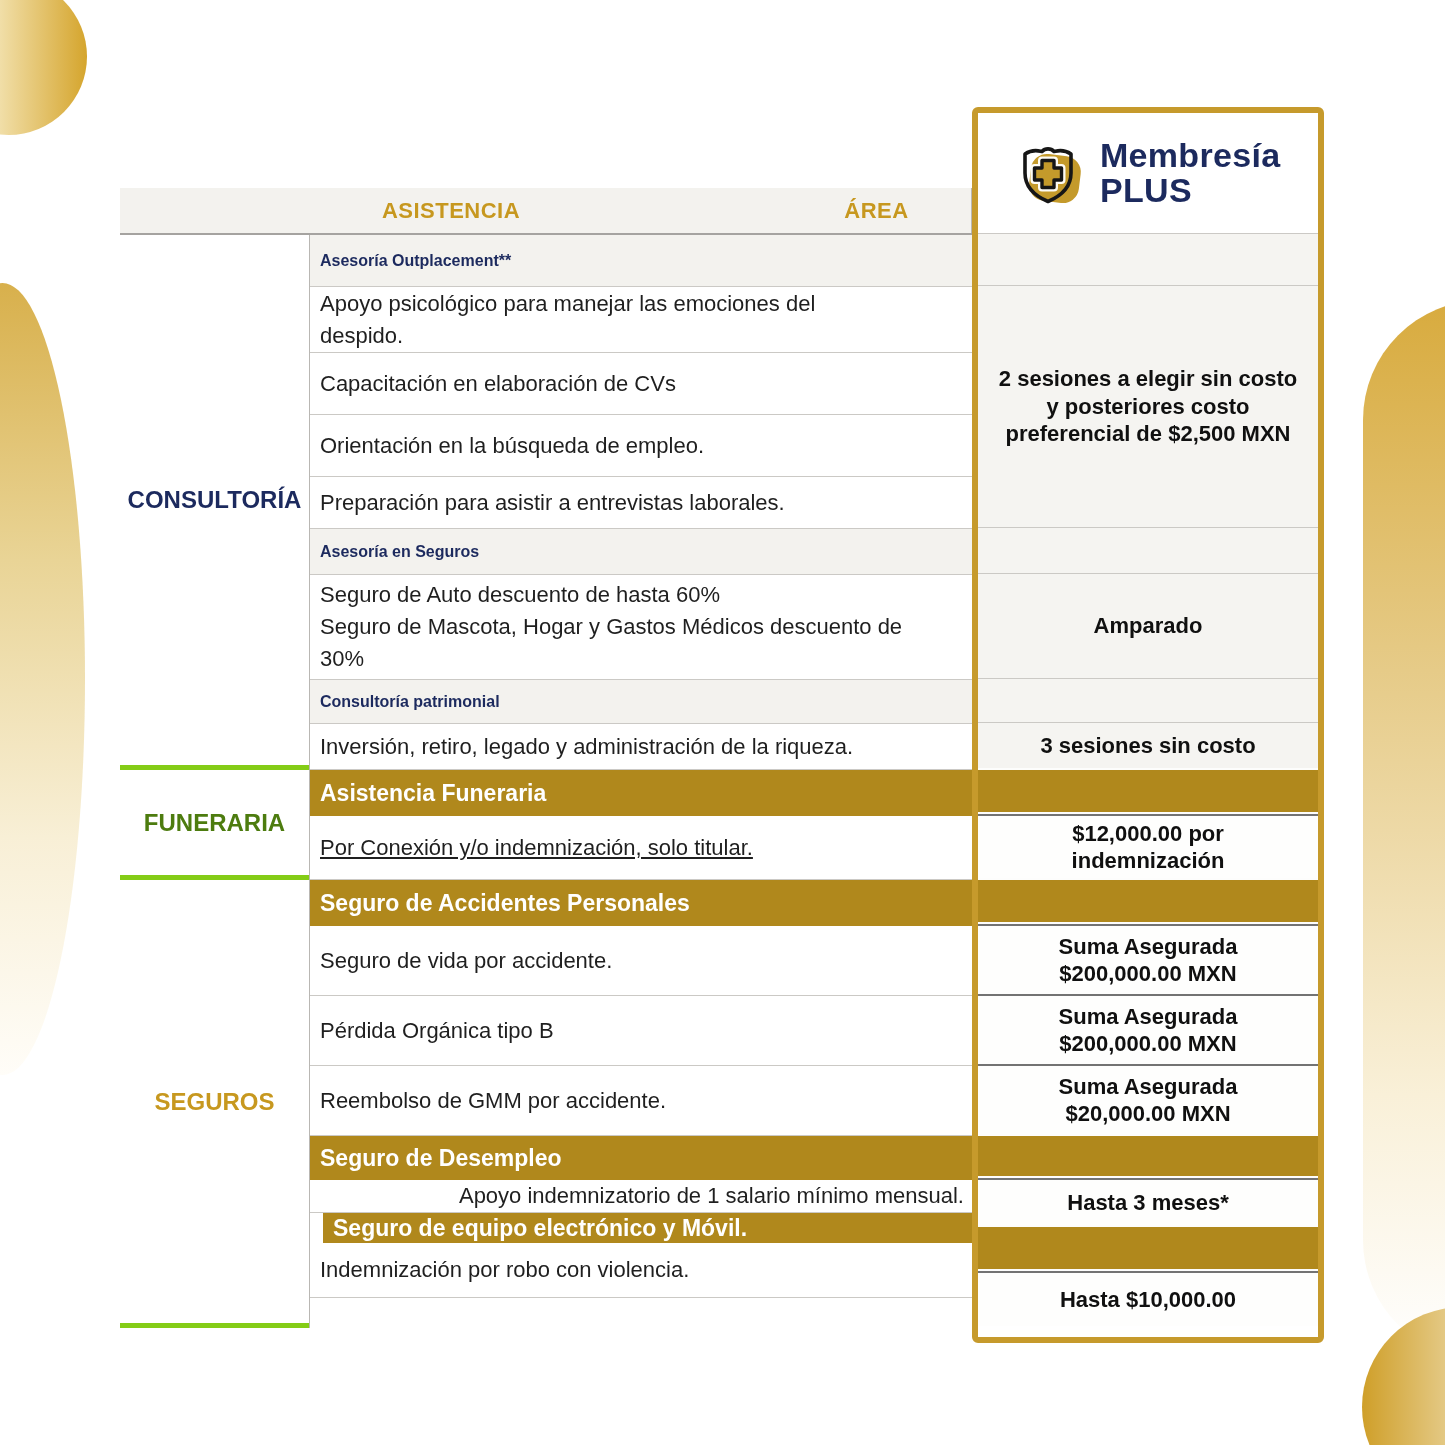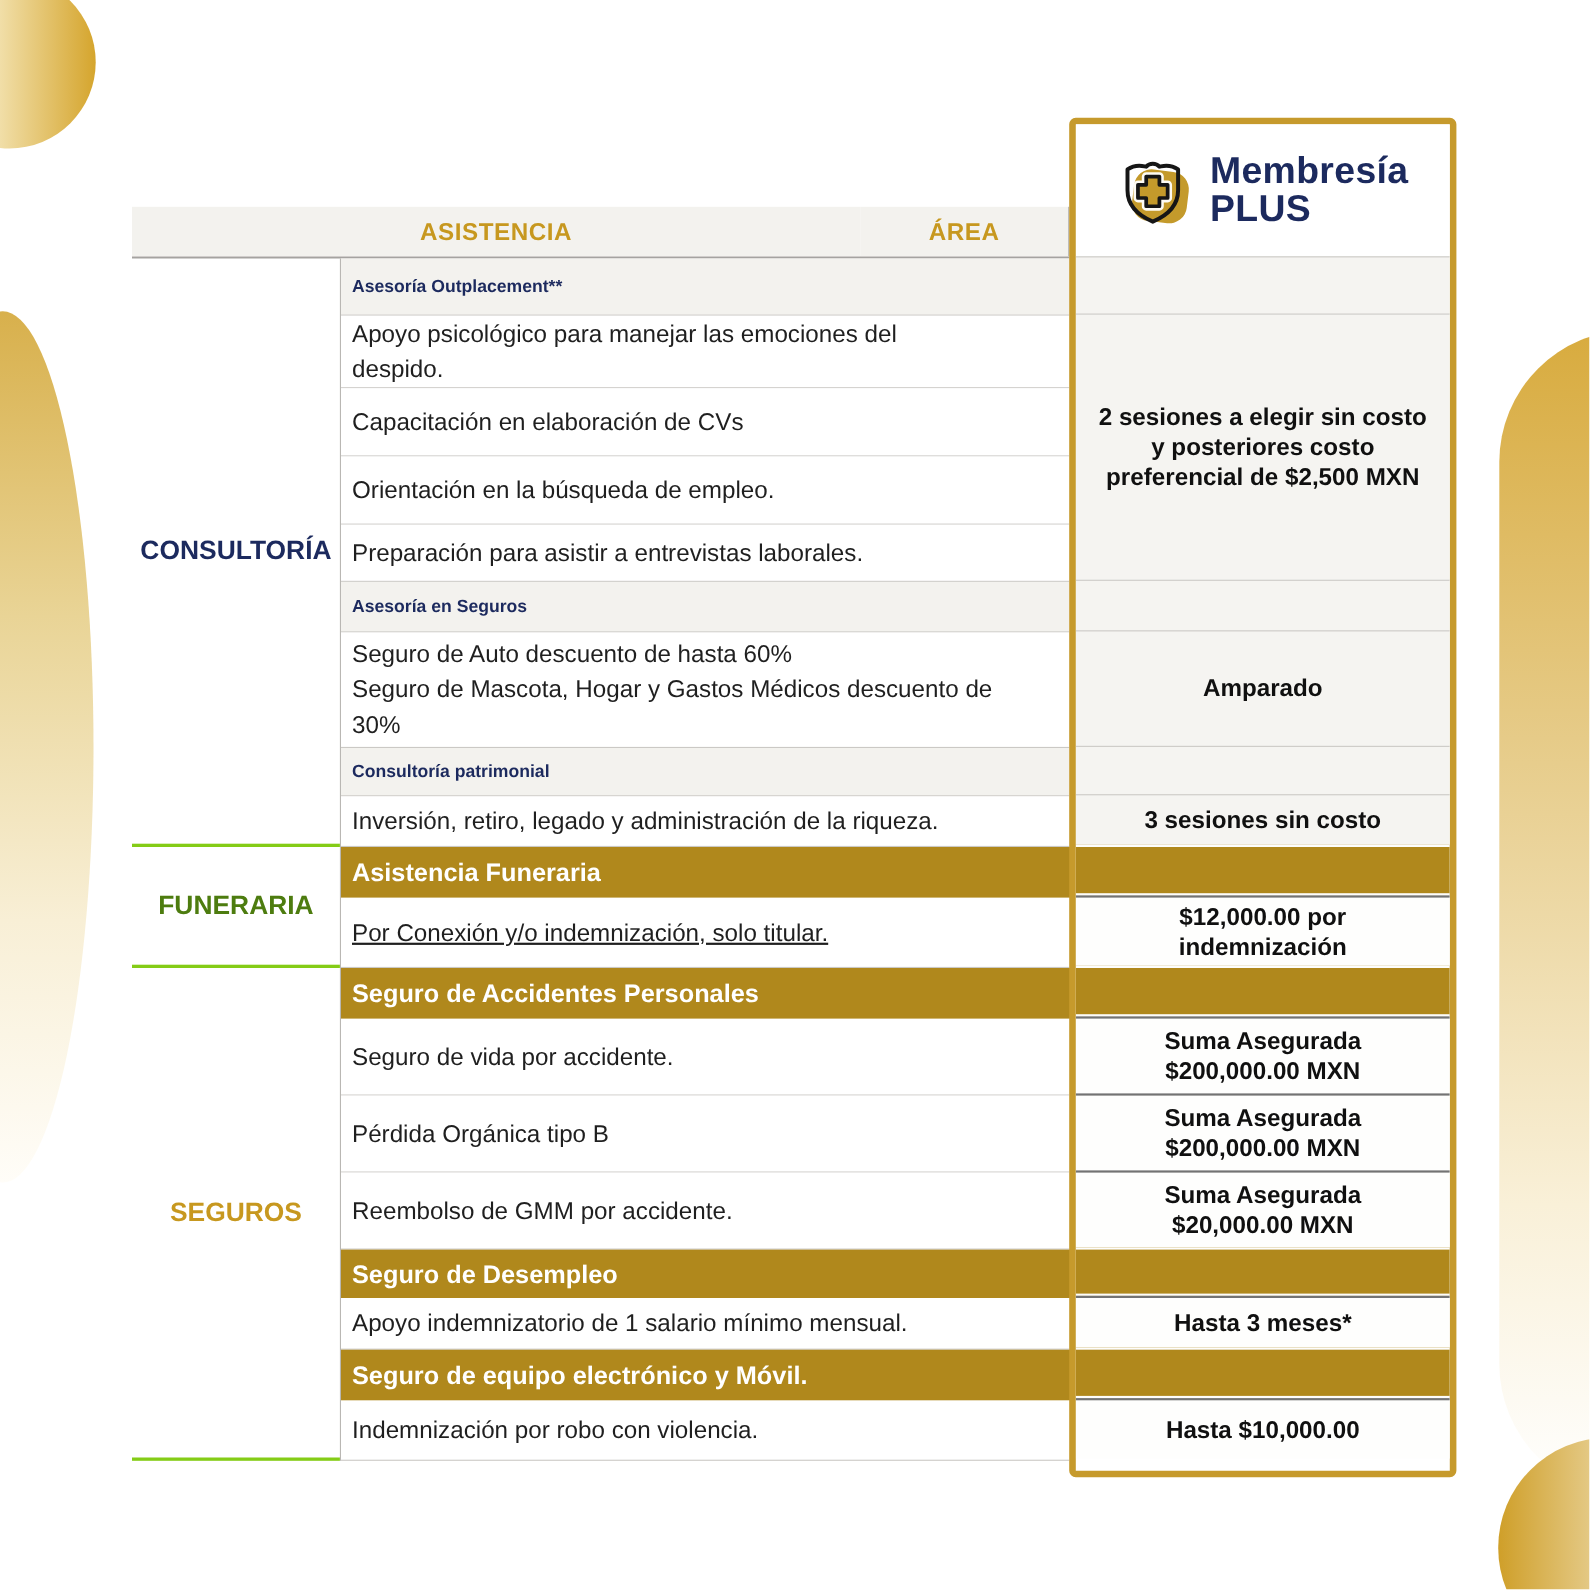--- a/index.html
+++ b/index.html
@@ -20,21 +20,21 @@
   
   .tbl{position:absolute;left:120px;top:188px;width:852px;}
   .hdr-row{display:flex;height:45px;border-bottom:2px solid #a5a3a0;}
   .hdr-cell{background:#f3f2ee;display:flex;align-items:center;justify-content:center;
     font-weight:bold;font-size:22px;color:#c7981f;letter-spacing:.5px;box-sizing:border-box;}
   .hdr-area{width:190px;border-right:1px solid #b9b7b3;}
   .hdr-asist{flex:1;}
   .body-wrap{display:flex;}
   .area-col{width:190px;border-right:1px solid #b9b7b3;box-sizing:border-box;}
   .area-cell{display:flex;align-items:center;justify-content:center;text-align:center;
-    font-weight:bold;font-size:24px;border-bottom:3px solid #84cc16;box-sizing:border-box;}
+    font-weight:bold;font-size:24px;border-bottom:5px solid #84cc16;box-sizing:border-box;}
   .asist-col{flex:1;position:relative;}
   .row{display:flex;align-items:center;box-sizing:border-box;border-bottom:1px solid #cbc9c5;
     padding-left:10px;padding-right:8px;}
   .row .row-text{white-space:pre-line;}
   .row.item{background:#ffffff;font-size:22px;color:#1f1f1f;line-height:1.45;}
   .row.sub{background:#f3f2ee;font-weight:bold;font-size:16px;color:#1c2a5e;}
   .row.gold{background:#b0881c;font-weight:bold;font-size:23px;color:#ffffff;
     border-bottom:none;width:calc(100% + 8px);position:relative;z-index:3;}
   
   .plus-card{position:absolute;left:972px;top:107px;width:352px;height:1236px;
@@ -125,24 +125,24 @@
           </div>
           <div class="row item" style="height: 70px;">
             <span class="row-text">Pérdida Orgánica tipo B</span>
           </div>
           <div class="row item" style="height: 70px;">
             <span class="row-text">Reembolso de GMM por accidente.</span>
           </div>
           <div class="row gold" style="height: 44px;">
             <span class="row-text">Seguro de Desempleo</span>
           </div>
-          <div class="row item" style="height: 47px;">
+          <div class="row item" style="height: 33px; justify-content: flex-end;">
             <span class="row-text">Apoyo indemnizatorio de 1 salario mínimo mensual.</span>
           </div>
-          <div class="row gold" style="height: 46px;">
+          <div class="row gold" style="height: 30px; margin-left: 13px;">
             <span class="row-text">Seguro de equipo electrónico y Móvil.</span>
           </div>
           <div class="row item" style="height: 55px;">
             <span class="row-text">Indemnización por robo con violencia.</span>
           </div>
         </div>
     </div>
   </div>
 
   <div class="plus-card">

